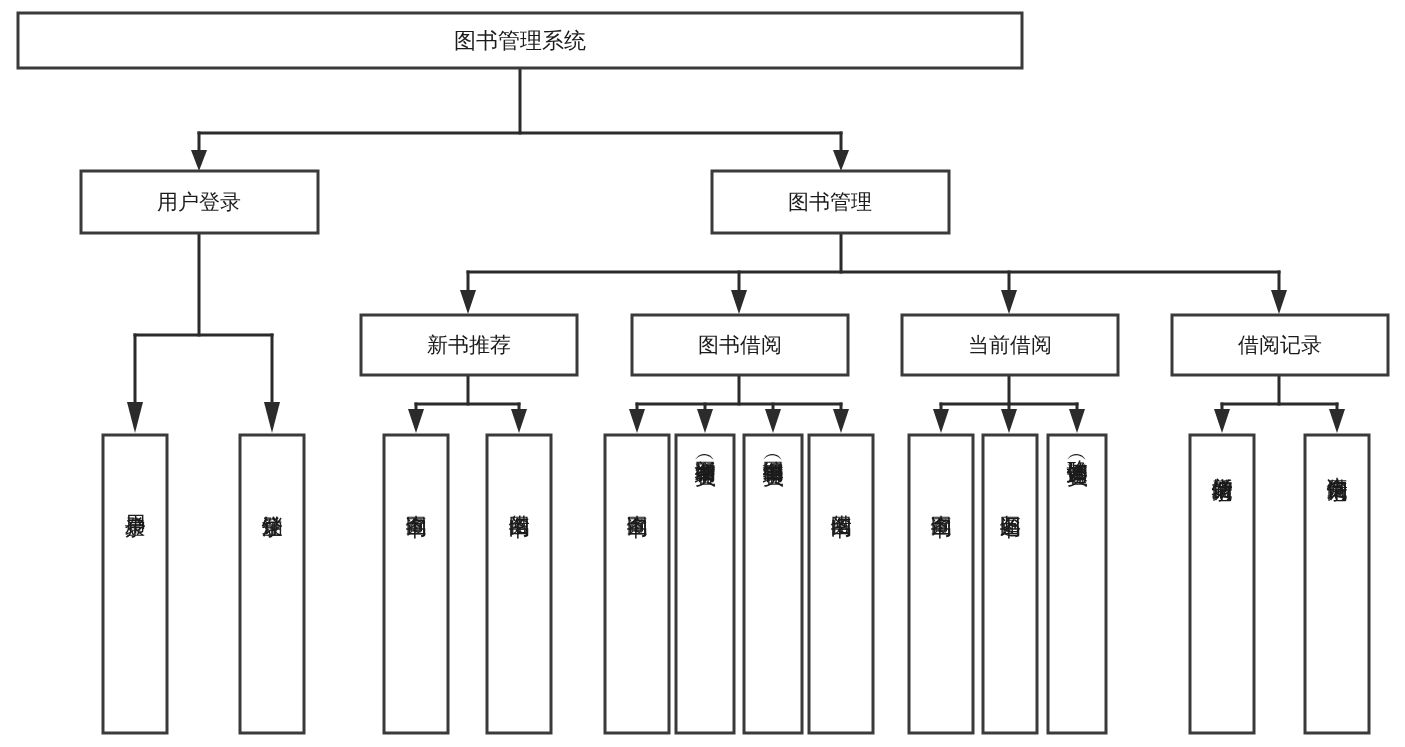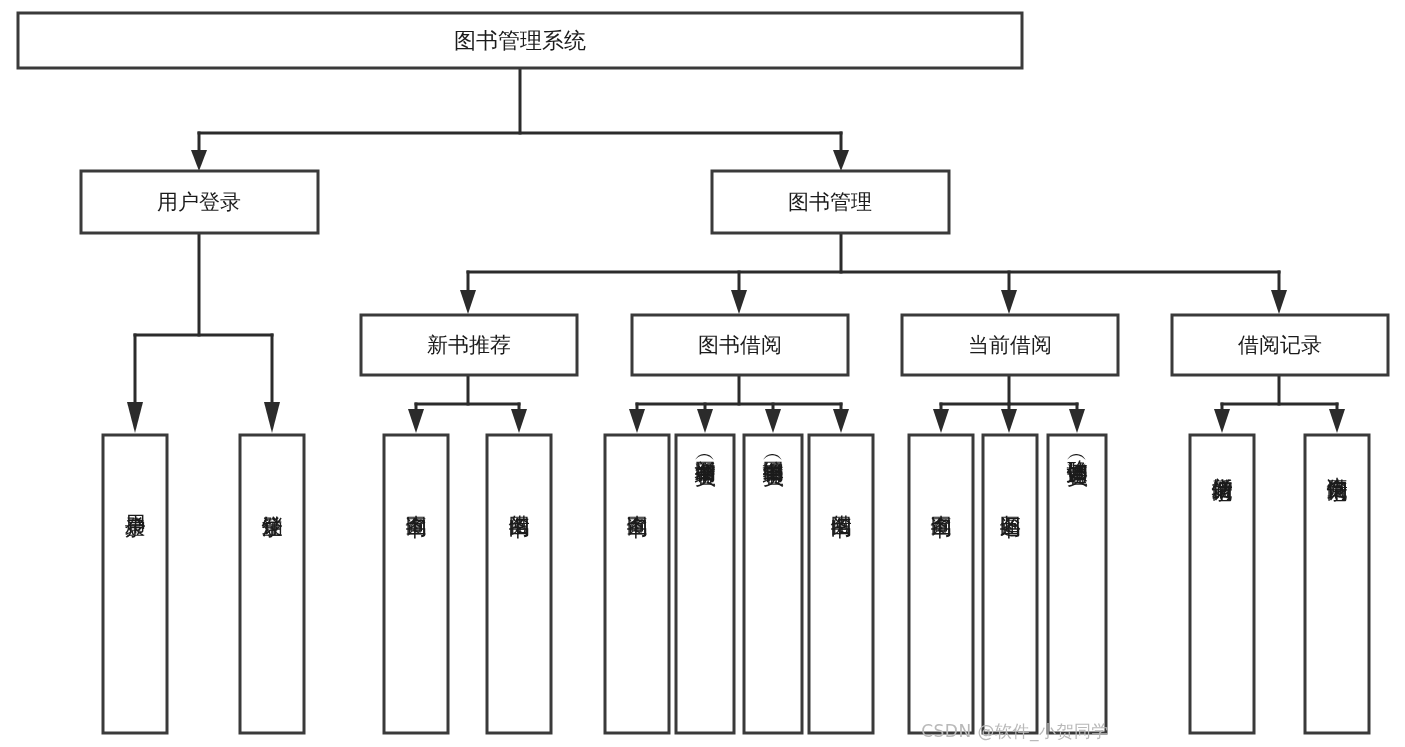--- a/index.html
+++ b/index.html
@@ -245,14 +245,13 @@
     <span class="leaf-label">确认归还（管理员）</span>
   </div>
 
   <div class="leaf-label-wrap" style="left:1190px; top:460px; width:64px; height:268px;">
     <span class="leaf-label">新增借阅记录</span>
   </div>
   <div class="leaf-label-wrap" style="left:1305px; top:460px; width:64px; height:268px;">
     <span class="leaf-label">查询借阅记录</span>
   </div>
 
-  <div class="watermark">CSDN @软件_小贺同学</div>
 </div>
 
 </body></html>

